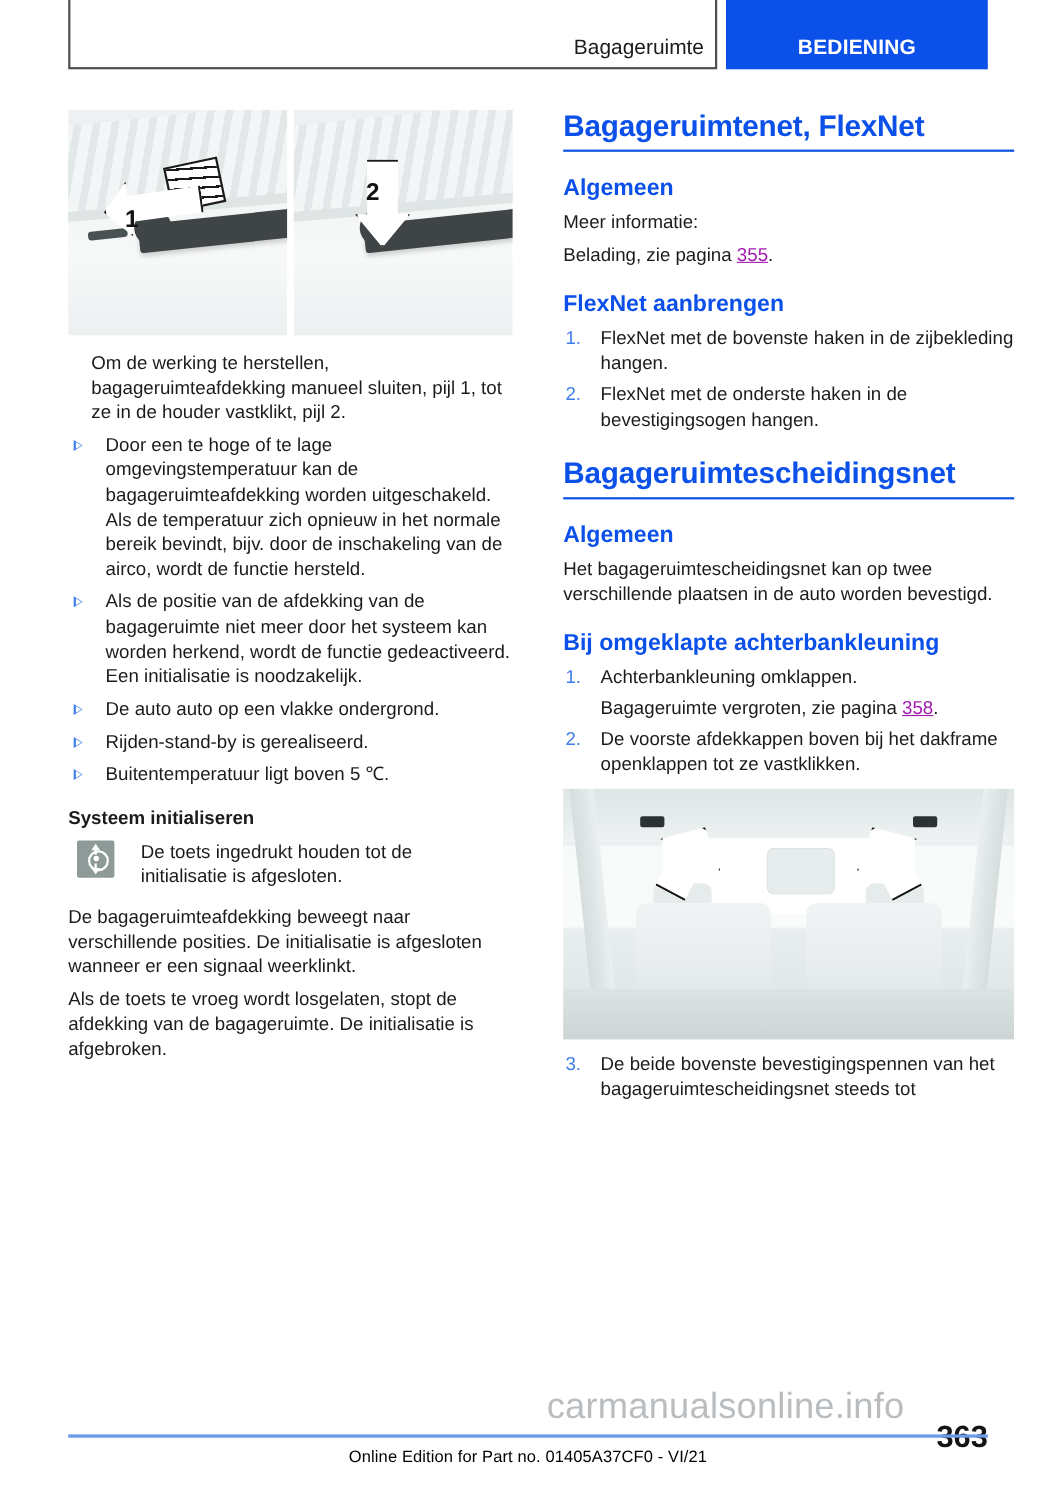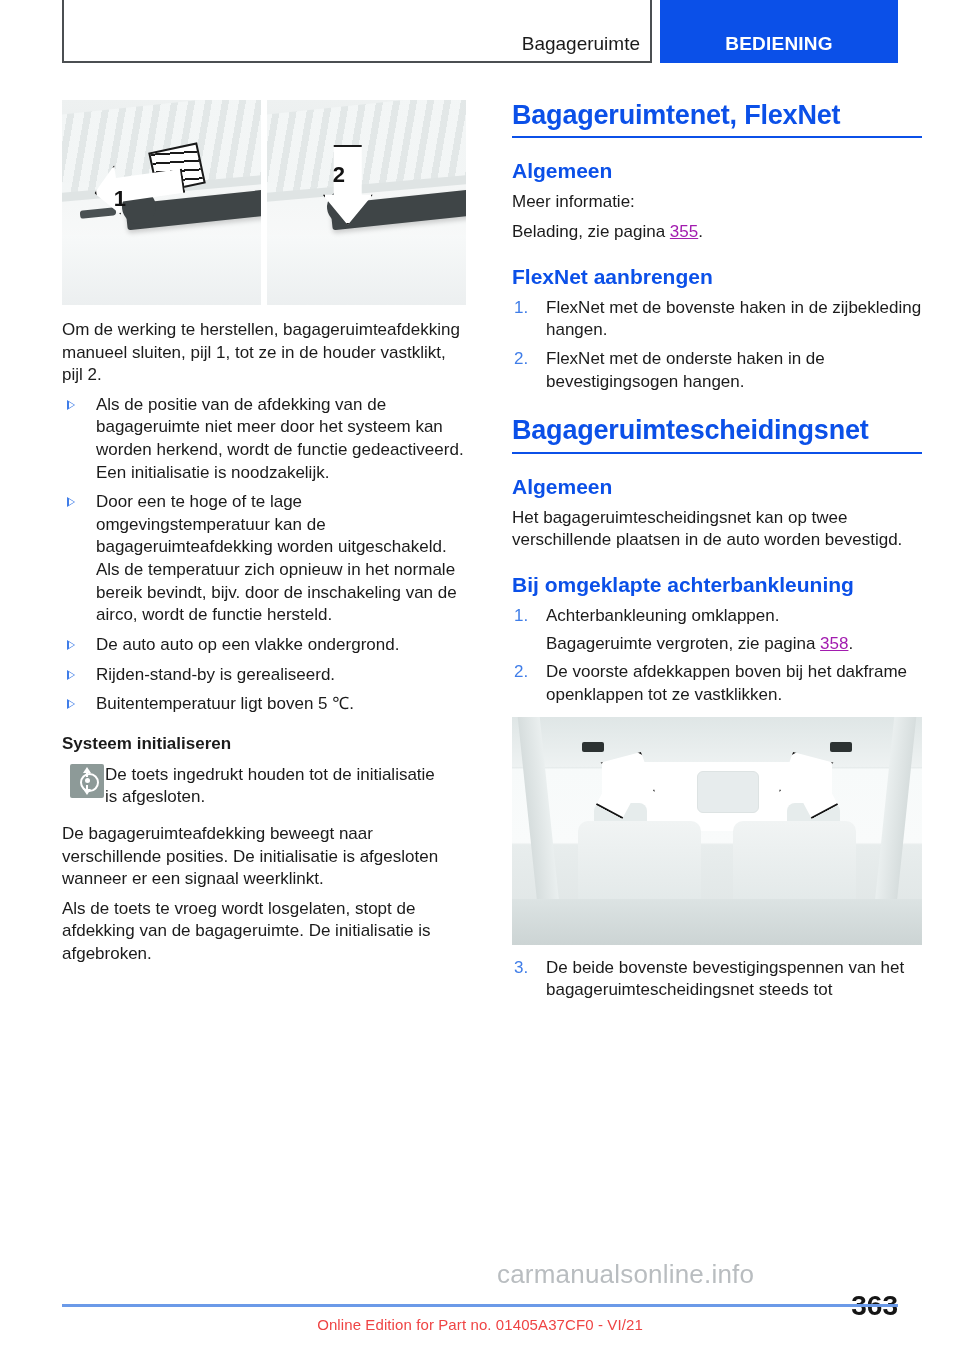--- a/index.html
+++ b/index.html
@@ -127,21 +127,21 @@
   ul.blist li .tri::after{
     content:"";position:absolute;left:-6px;top:-3px;width:0;height:0;
     border-left:5px solid #ffffff;border-top:3px solid transparent;border-bottom:3px solid transparent;
   }
 
   ol.nlist{list-style:none;margin:0 0 6px 0;padding:0;counter-reset:nn;}
   ol.nlist li{position:relative;padding-left:34px;font-size:17px;line-height:1.33;margin-bottom:6px;}
   ol.nlist li .num{position:absolute;left:2px;top:0;color:#3f7de8;font-size:17px;}
   ol.nlist li .sub{display:block;margin-top:5px;}
 
-  .icon-row{display:flex;gap:1px;align-items:flex-start;margin:10px 16px 14px 8px;}
+  .icon-row{display:flex;gap:24px;align-items:flex-start;margin:10px 16px 14px 8px;}
   .btn-icon{
     flex:0 0 auto;width:34px;height:34px;background:#8d9a98;position:relative;border-radius:2px;
   }
   .btn-icon .ring{
     position:absolute;left:50%;top:50%;width:15px;height:15px;margin:-7.5px 0 0 -7.5px;
     border:2px solid #ffffff;border-radius:50%;
   }
   .btn-icon .dot{
     position:absolute;left:50%;top:50%;width:5px;height:5px;margin:-2.5px 0 0 -2.5px;
     background:#ffffff;border-radius:50%;
@@ -153,27 +153,27 @@
   .btn-icon .au{top:3px;border-bottom:6px solid #ffffff;}
   .btn-icon .ad{bottom:3px;border-top:6px solid #ffffff;}
   .btn-icon .stemu{position:absolute;left:50%;top:8px;width:2px;height:5px;margin-left:-1px;background:#fff;}
   .btn-icon .stemd{position:absolute;left:50%;bottom:8px;width:2px;height:5px;margin-left:-1px;background:#fff;}
   .icon-text{font-size:17px;line-height:1.33;}
 
   
   .footer{position:absolute;left:62px;top:1304px;width:836px;}
   .footer-rule{height:3px;background:#6b9ae8;width:100%;}
   .footer-text{
-    text-align:center;font-size:15px;color:#ef4444;padding-top:9px;letter-spacing:.1px;
+    text-align:center;font-size:15px;color:#000000;padding-top:9px;letter-spacing:.1px;
   }
   .pagenum{
     position:absolute;right:62px;top:1290px;font-size:28px;font-weight:bold;color:#151515;
   }
   .watermark{
-    position:absolute;left:497px;top:1259px;font-size:26px;color:#b9bdc0;
+    position:absolute;left:497px;top:1259px;font-size:33px;color:#b9bdc0;
     white-space:nowrap;letter-spacing:.2px;
   }
 </style>
 </head>
 <body>
 
 <div class="page">
 
   <div class="header">
     <div class="header-left">
@@ -206,30 +206,30 @@
             <div class="ledge"></div>
           <div class="floor"></div>
           <div class="bar"></div>
             <div class="knob"></div>
         </div>
         <div class="arrow-shape-d"></div>
         <div class="arrow-lbl" style="left:33%;top:30%;">2</div>
       </div>
     </div>
 
-    <p class="para" style="margin-top:14px;">Om de werking te herstellen, bagageruimteafdekking manueel sluiten, pijl 1, tot ze in de houder vastklikt, pijl 2.</p>
+    <p class="para" style="margin-top:14px;margin-left:21px;">Om de werking te herstellen, bagageruimteafdekking manueel sluiten, pijl 1, tot ze in de houder vastklikt, pijl 2.</p>
 
     <ul class="blist">
       <li>
         <span class="tri"></span>
+        <span>Door een te hoge of te lage omgevingstemperatuur kan de bagageruimteafdekking worden uitgeschakeld. Als de temperatuur zich opnieuw in het normale bereik bevindt, bijv. door de inschakeling van de airco, wordt de functie hersteld.</span>
+      </li>
+      <li>
+        <span class="tri"></span>
         <span>Als de positie van de afdekking van de bagageruimte niet meer door het systeem kan worden herkend, wordt de functie gedeactiveerd. Een initialisatie is noodzakelijk.</span>
-      </li>
-      <li>
-        <span class="tri"></span>
-        <span>Door een te hoge of te lage omgevingstemperatuur kan de bagageruimteafdekking worden uitgeschakeld. Als de temperatuur zich opnieuw in het normale bereik bevindt, bijv. door de inschakeling van de airco, wordt de functie hersteld.</span>
       </li>
     </ul>
 
 
 
     <ul class="blist">
       <li>
         <span class="tri"></span>
         <span>De auto auto op een vlakke ondergrond.</span>
       </li>

